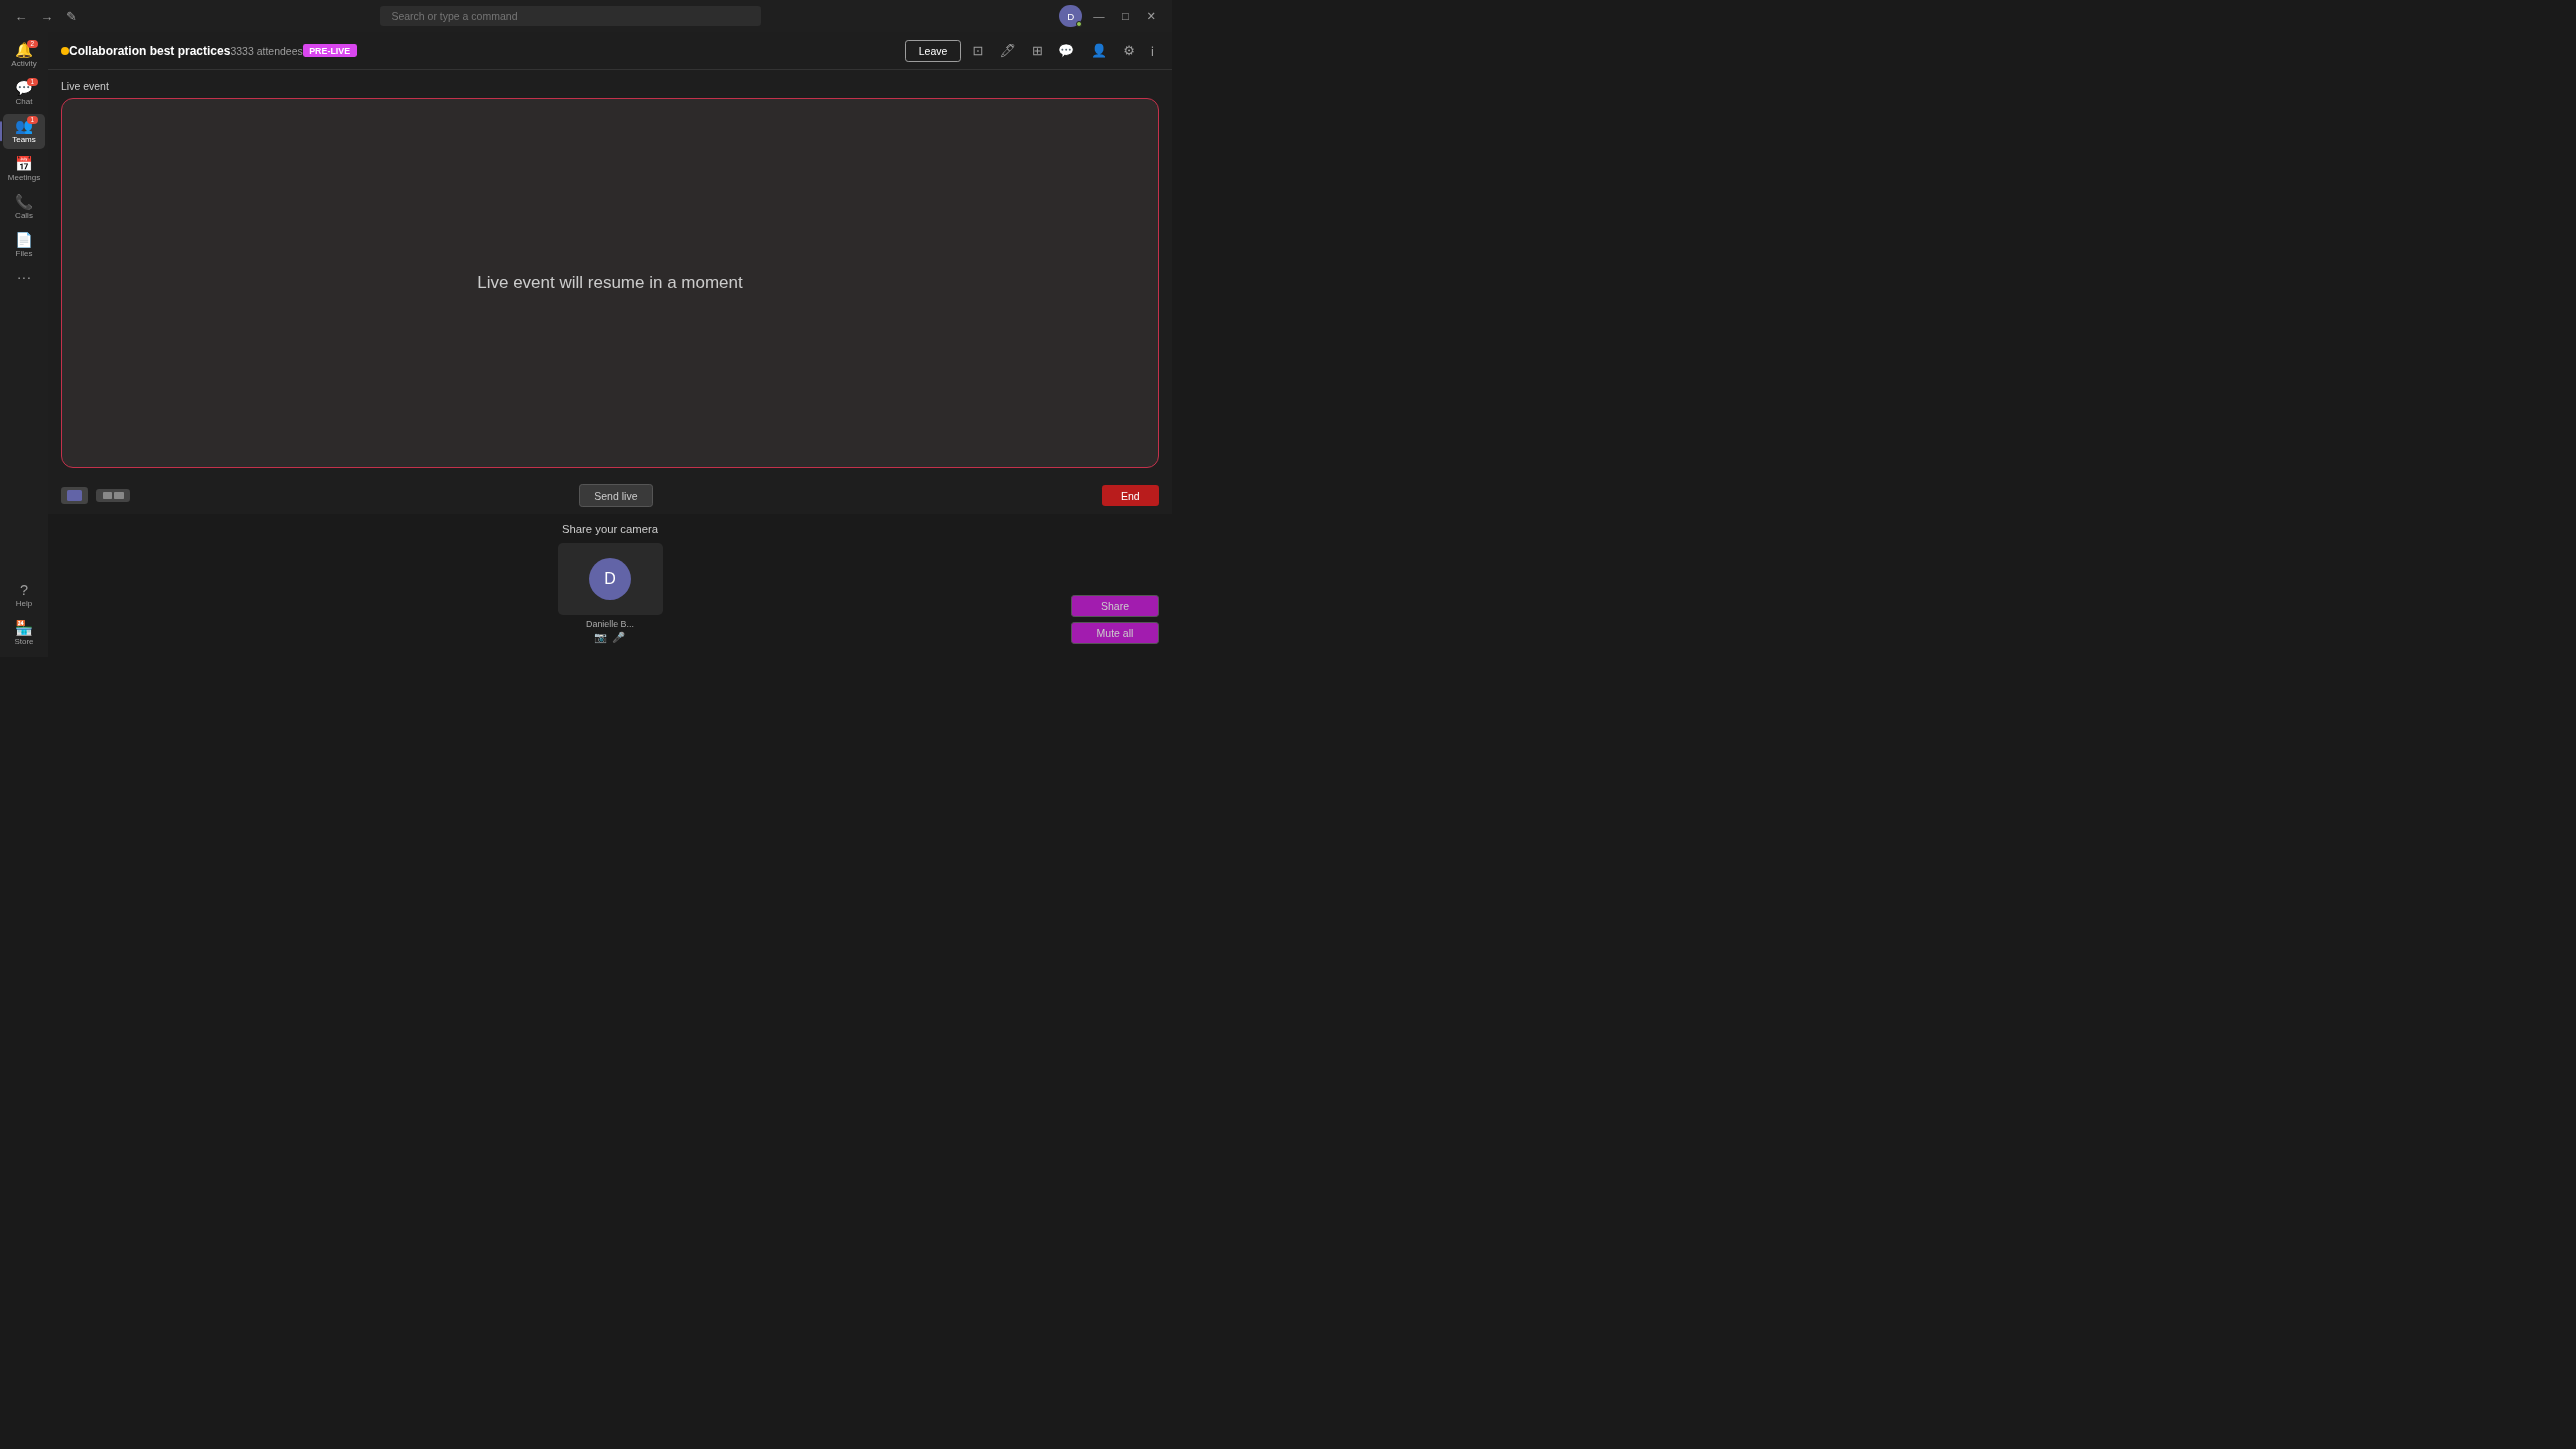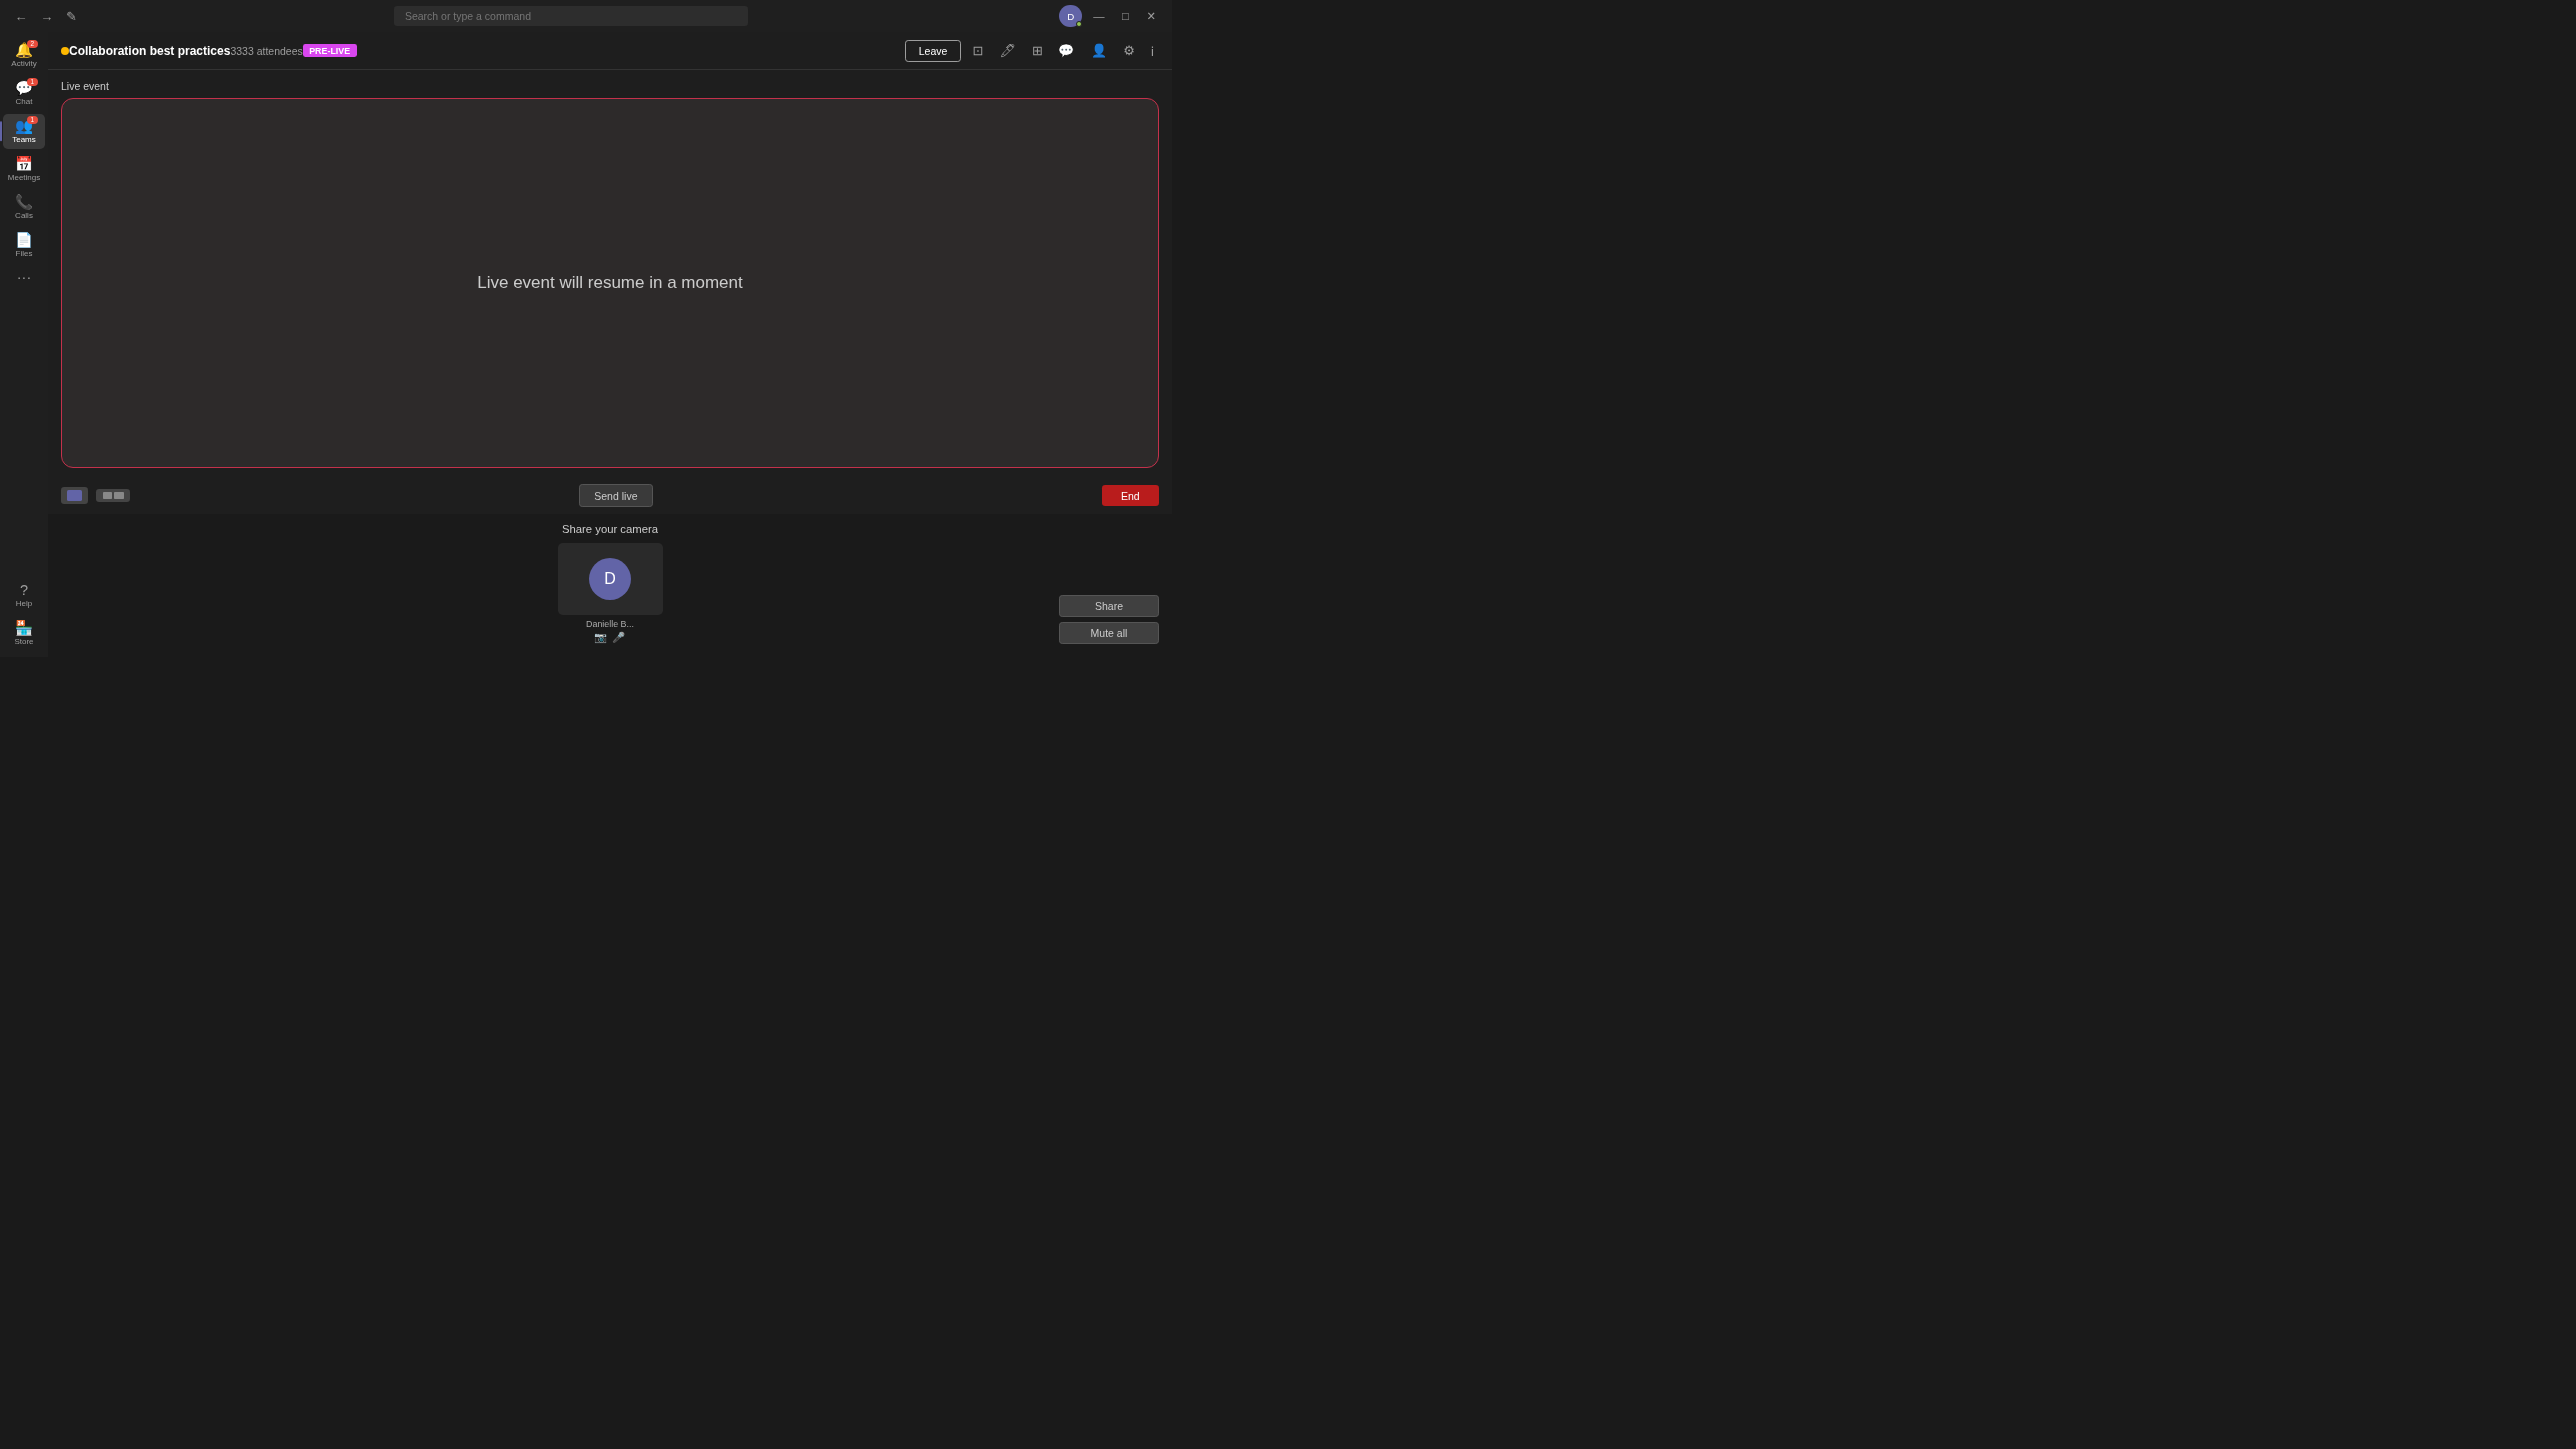--- a/index.html
+++ b/index.html
@@ -35,21 +35,21 @@
       cursor: pointer;
       font-size: 13px;
       padding: 3.2px 4.8px;
     }
     .title-bar-search {
       flex: 1;
       display: flex;
       justify-content: center;
     }
     .title-bar-search input {
-      width: 354px;
+      width: 381px;
       background: #2d2d2d;
       border: none;
       border-radius: 3.2px;
       color: #ccc;
       padding: 4px 11.3px;
       font-size: 10.5px;
       outline: none;
     }
     .title-bar-actions {
       display: flex;
@@ -392,28 +392,28 @@
     }
     .camera-action-btns {
       position: absolute;
       right: 0;
       bottom: 0;
       display: flex;
       flex-direction: column;
       gap: 4.8px;
     }
     .cam-action-btn {
-      background: #404040;
+      background: #a21caf;
       border: 0.8px solid #555;
       color: #ccc;
       padding: 4px 13px;
       border-radius: 3.2px;
       cursor: pointer;
       font-size: 10.5px;
-      width: 100px;
+      width: 88px;
     }
   </style>
 </head>
 <body>
 
 <div class="title-bar">
   <div class="title-bar-nav">
     <button>←</button>
     <button>→</button>
     <button>✎</button>

